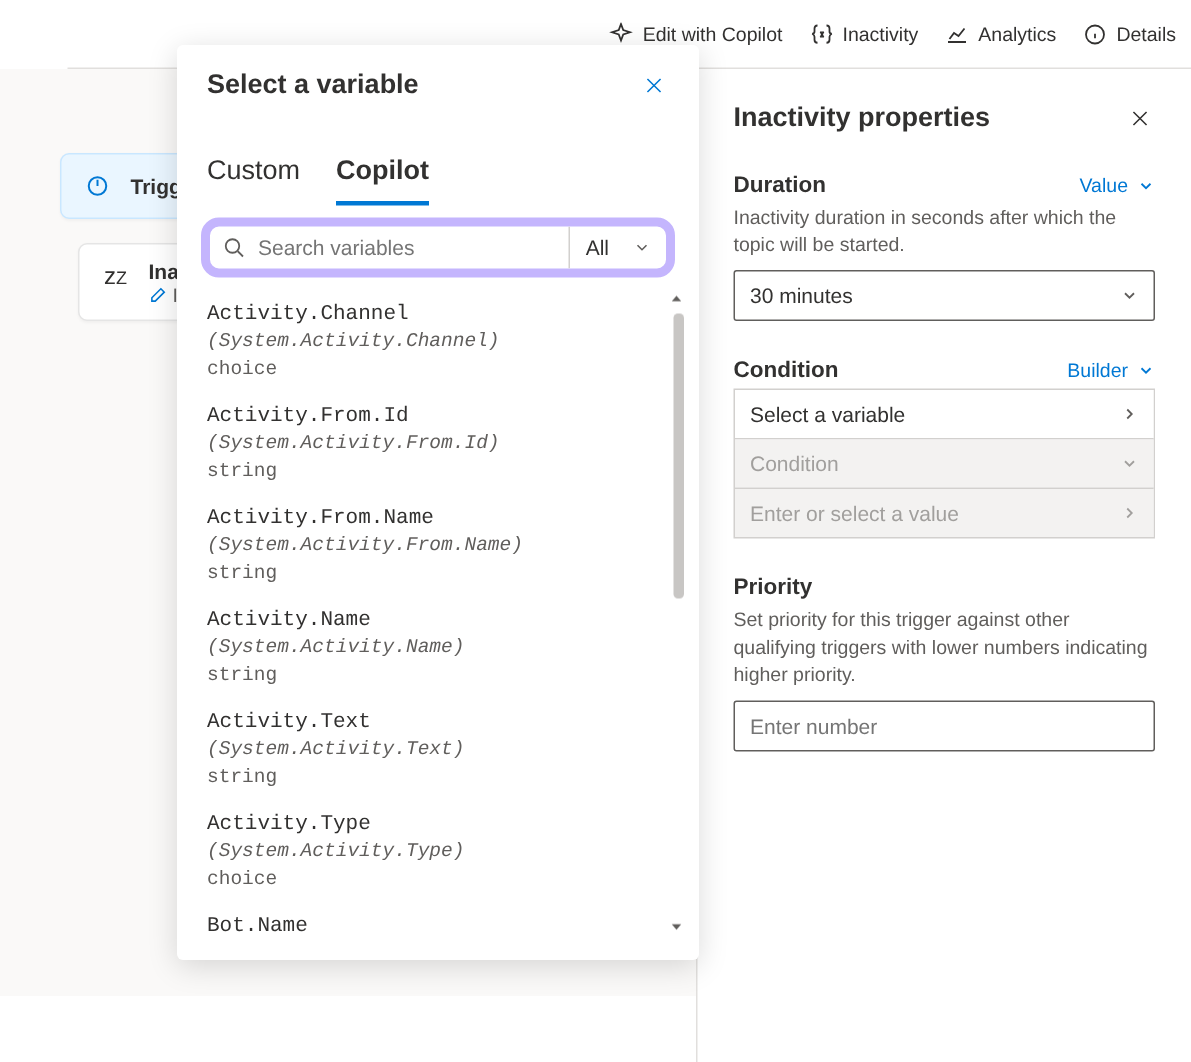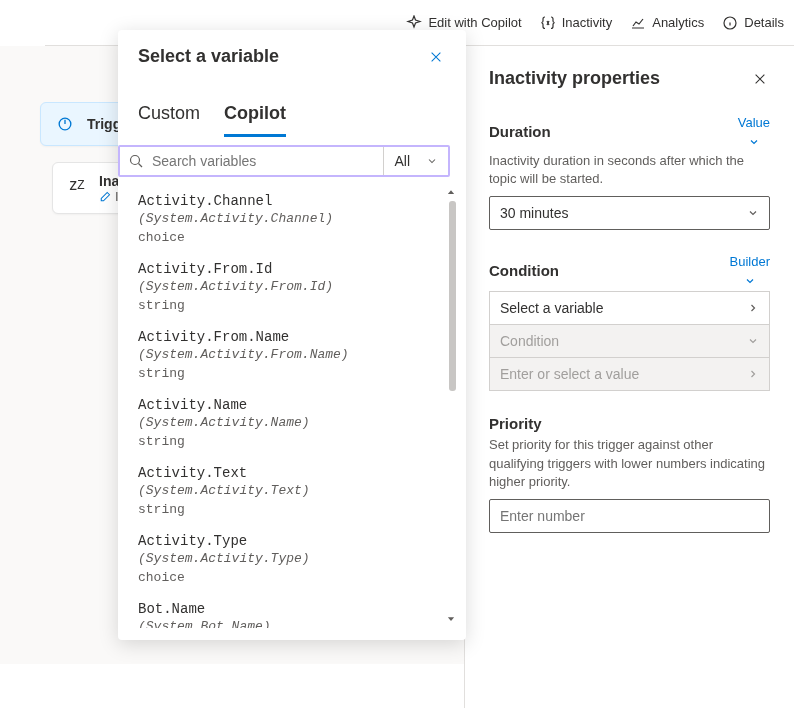--- a/index.html
+++ b/index.html
@@ -133,23 +133,23 @@
       cursor: pointer;
       border-bottom: 3px solid transparent;
       margin-top: 16px;
     }
     .var-tab.active {
       font-weight: 600;
       border-bottom-color: #0078d4;
     }
     .search-row {
       display: flex;
-      margin: 8px 16px 8px 0;
-      border: 2px solid #c4b5fd;
-      border-radius: 2px;
+      margin: 8px 16px 8px 16px;
+      border: 6px solid #c4b5fd;
+      border-radius: 12px;
       overflow: hidden;
     }
     .search-box {
       flex: 1;
       display: flex;
       align-items: center;
       padding: 6px 8px;
       gap: 8px;
     }
     .search-box input {
@@ -236,21 +236,20 @@
       margin-bottom: 4px;
     }
     .section-row .label { font-size: 15px; font-weight: 600; }
     .section-row .mode {
       display: flex;
       align-items: center;
       gap: 6px;
       font-size: 13px;
       color: #0078d4;
       cursor: pointer;
-      flex-direction: column;
     }
     .section-help {
       font-size: 13px;
       color: #605e5c;
       margin-bottom: 8px;
       line-height: 1.4;
     }
     .field-box {
       border: 1px solid #605e5c;
       border-radius: 2px;

